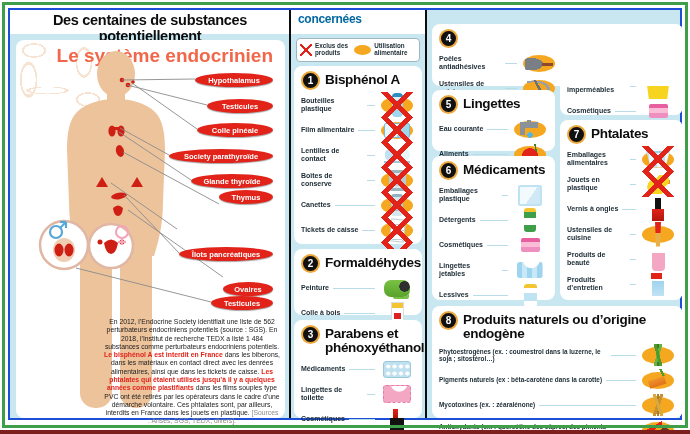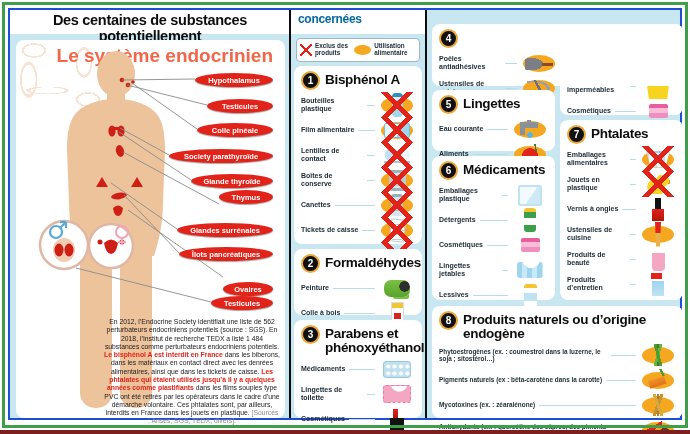--- a/index.html
+++ b/index.html
@@ -202,21 +202,20 @@
         <line x1="106" y1="198" x2="106" y2="205" stroke="#f2a6b8" stroke-width="2.2"></line>
         <line x1="102" y1="202" x2="110" y2="202" stroke="#f2a6b8" stroke-width="2.2"></line>
       </svg>
 
       <div class="gland" style="top:33px;width:78px;">Hypothalamus</div>
       <div class="gland" style="top:59px;width:66px;">Testicules</div>
       <div class="gland" style="top:83px;width:76px;">Colle pinéale</div>
       <div class="gland" style="top:109px;width:104px;">Society parathyroïde</div>
       <div class="gland" style="top:134px;width:82px;">Glande thyroïde</div>
       <div class="gland" style="top:150px;width:54px;">Thymus</div>
-      <div class="gland" style="top:183px;width:96px;">Glandes surrénales</div>
       <div class="gland" style="top:207px;width:94px;">Îlots pancréatiques</div>
       <div class="gland" style="top:242px;width:50px;">Ovaires</div>
       <div class="gland" style="top:256px;width:62px;">Testicules</div>
 
       <div class="footnote"><span class="seg-black">En 2012, l’Endocrine Society identifiait une liste de 562 perturbateurs endocriniens potentiels (source : SGS). En 2018, l’Institut de recherche TEDX a listé 1 484 substances comme perturbateurs endocriniens potentiels. </span><span class="seg-red">Le bisphénol A est interdit en France </span><span class="seg-black">dans les biberons, dans les matériaux en contact direct avec les denrées alimentaires, ainsi que dans les tickets de caisse. </span><span class="seg-red">Les phtalates qui étaient utilisés jusqu’à il y a quelques années comme plastifiants </span><span class="seg-black">dans les films souples type PVC ont été retirés par les opérateurs dans le cadre d’une démarche volontaire. Ces phtalates sont, par ailleurs, interdits en France dans les jouets en plastique. </span><span class="seg-gray">[Sources : Anses, SGS, TEDX, divers].</span></div>
     </div>
 
     <div class="legend">
       <div class="legend-item">
         <span class="x-mini"></span>

